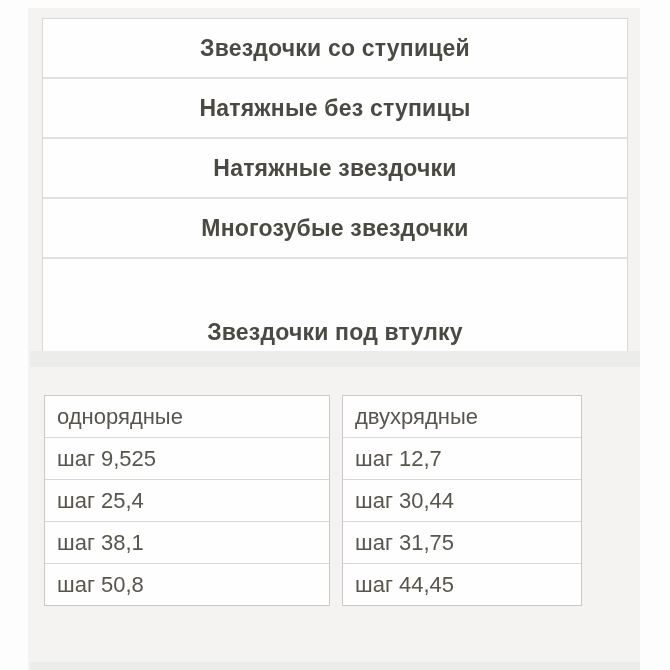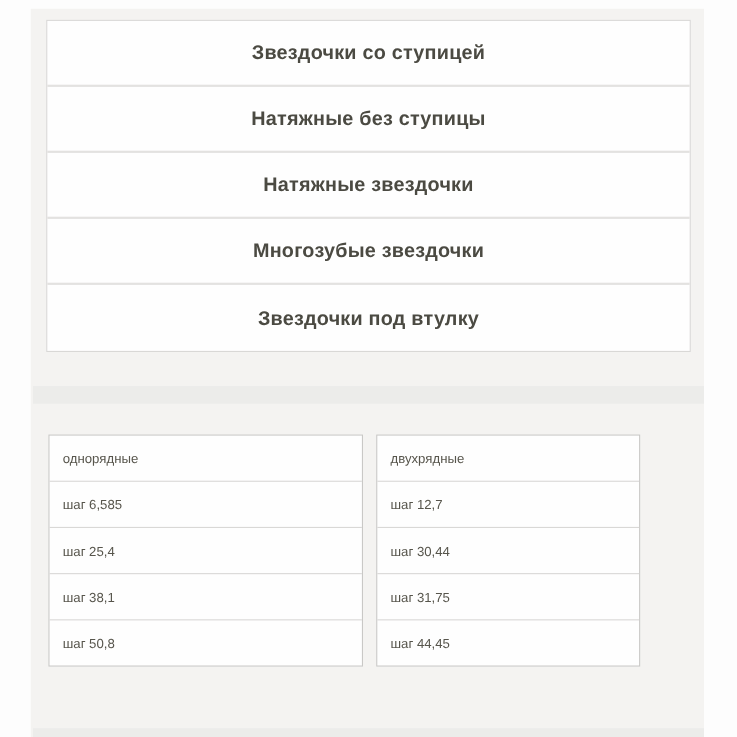--- a/index.html
+++ b/index.html
@@ -28,23 +28,23 @@
   }
   .menu-item {
     height: 58px;
     display: flex;
     align-items: center;
     justify-content: center;
     border-bottom: 2px solid var(--separator, #e3e2e0);
     cursor: pointer;
     text-decoration: none;
   }
-  .menu-item:last-child { border-bottom: none; height: 60px; }
+  .menu-item:last-child { border-bottom: none; height: 60px; margin-top: 43px; }
   .menu-item span {
-    font-size: 18px;
+    font-size: 23px;
     font-weight: bold;
     color: var(--text-strong, #4b4a42);
     letter-spacing: 0.2px;
   }
   
   .band {
     position: absolute;
     left: 30px;
     width: 610px;
     background: var(--band, #ececea);
@@ -60,21 +60,21 @@
     border: 1px solid var(--border-table, #c9c8c6);
   }
   .pitch-table.left  { left: 44px;  width: 286px; }
   .pitch-table.right { left: 342px; width: 240px; }
   .cell {
     height: 41px;
     border-bottom: 1px solid var(--separator-table, #d9d8d6);
     display: flex;
     align-items: center;
     padding: 0 12px;
-    font-size: 12px;
+    font-size: 22px;
     color: var(--text-body, #57554c);
     cursor: pointer;
   }
   .cell:last-child { border-bottom: none; }
 </style>
 </head>
 <body>
 
 <div class="content-bg"></div>
 
@@ -93,21 +93,21 @@
   </a>
   <a class="menu-item">
     <span>Звездочки под втулку</span>
   </a>
 </nav>
 
 <div class="band band-top"></div>
 
 <div class="pitch-table left">
   <div class="cell">однорядные</div>
-  <div class="cell">шаг 6,585</div>
+  <div class="cell">шаг 9,525</div>
   <div class="cell">шаг 25,4</div>
   <div class="cell">шаг 38,1</div>
   <div class="cell">шаг 50,8</div>
 </div>
 
 <div class="pitch-table right">
   <div class="cell">двухрядные</div>
   <div class="cell">шаг 12,7</div>
   <div class="cell">шаг 30,44</div>
   <div class="cell">шаг 31,75</div>

